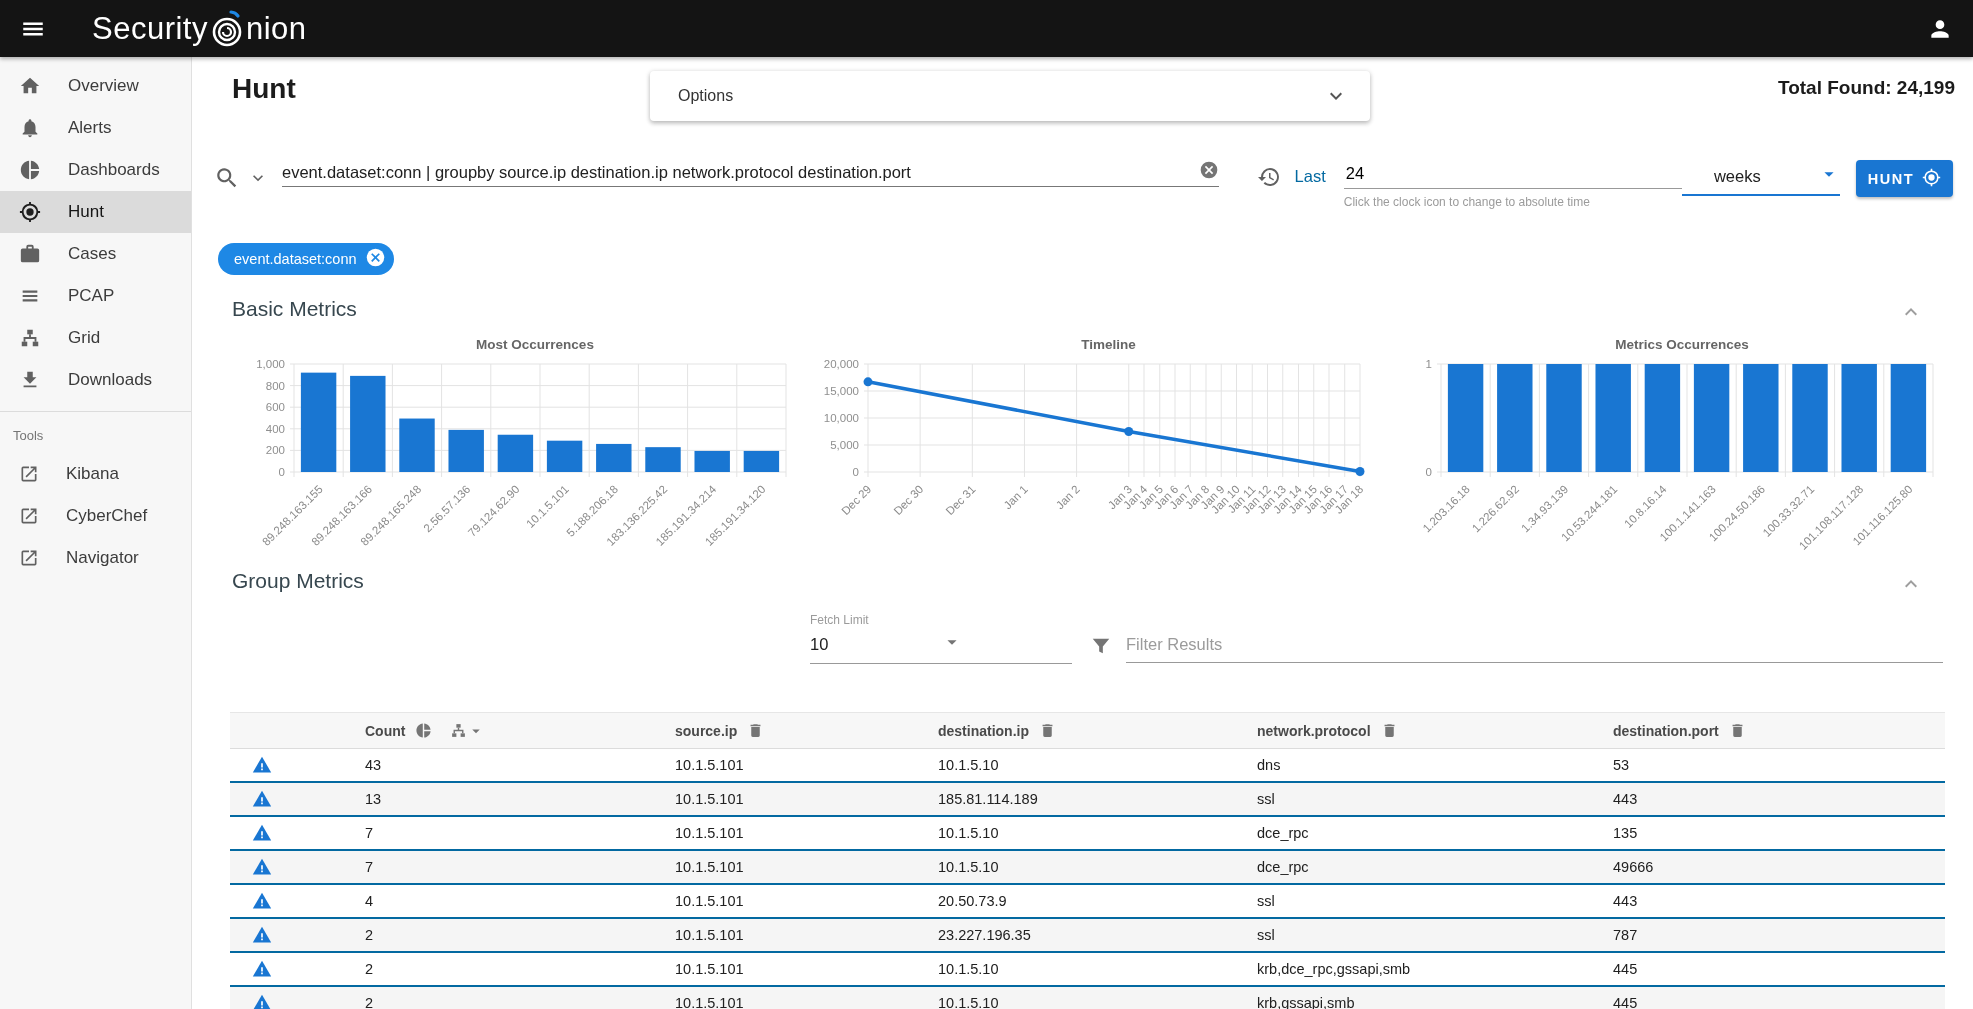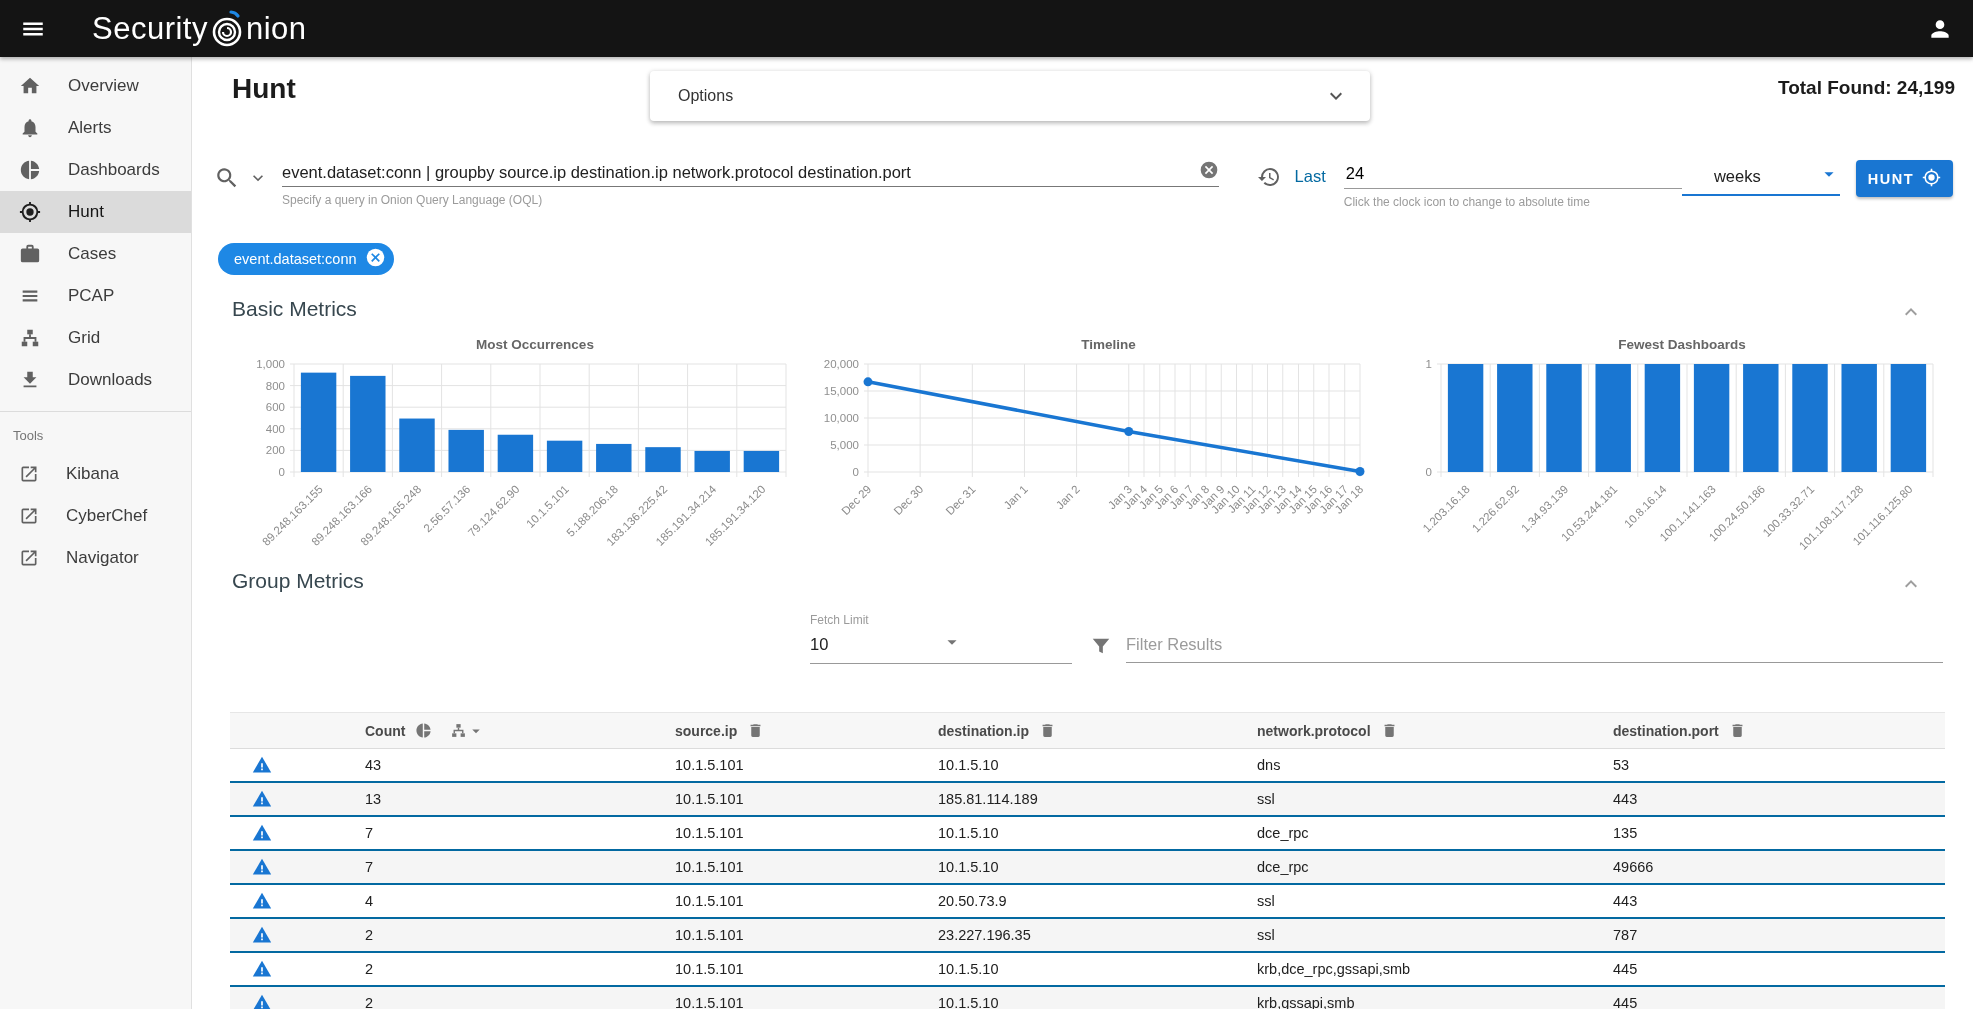--- a/index.html
+++ b/index.html
@@ -228,21 +228,20 @@
       <div class="query-field">
         <div class="query-line">
           <input type="text" value="event.dataset:conn | groupby source.ip destination.ip network.protocol destination.port" style="">
           <span class="clear-btn">
               <svg viewBox="0 0 24 24" width="20" height="20">
                 <circle cx="12" cy="12" r="10" fill="#757575"></circle>
                 <path fill="#fff" d="M15.6 7 12 10.6 8.4 7 7 8.4 10.6 12 7 15.6 8.4 17l3.6-3.6 3.6 3.6 1.4-1.4L13.4 12 17 8.4z"></path>
               </svg>
             </span>
         </div>
-        <div class="field-helper">Specify a query in Onion Query Language (OQL)</div>
       </div>
       <span class="hist-icon">
           <svg viewBox="0 0 24 24" width="24" height="24" style="fill: rgb(97, 97, 97);">
             <path d="M13 3a9 9 0 0 0-9 9H1l3.9 3.9.1.1L9 12H6a7 7 0 1 1 2 4.9l-1.4 1.5A9 9 0 1 0 13 3z"></path>
             <path d="M12 8v5l4.3 2.5.7-1.2-3.5-2.1V8z"></path>
           </svg>
         </span>
       <span class="last-label">Last</span>
       <div class="time-field">
         <div class="tline">
@@ -385,21 +384,21 @@
             <text x="465.504" y="138" text-anchor="end" fill="#8a8a8a" font-size="11.5" font-family="Liberation Sans, sans-serif" transform="rotate(-45 465.504 138)">Jan 12</text>
             <text x="480.756" y="138" text-anchor="end" fill="#8a8a8a" font-size="11.5" font-family="Liberation Sans, sans-serif" transform="rotate(-45 480.756 138)">Jan 13</text>
             <text x="496.5" y="138" text-anchor="end" fill="#8a8a8a" font-size="11.5" font-family="Liberation Sans, sans-serif" transform="rotate(-45 496.5 138)">Jan 14</text>
             <text x="511.752" y="138" text-anchor="end" fill="#8a8a8a" font-size="11.5" font-family="Liberation Sans, sans-serif" transform="rotate(-45 511.752 138)">Jan 15</text>
             <text x="527.004" y="138" text-anchor="end" fill="#8a8a8a" font-size="11.5" font-family="Liberation Sans, sans-serif" transform="rotate(-45 527.004 138)">Jan 16</text>
             <text x="542.748" y="138" text-anchor="end" fill="#8a8a8a" font-size="11.5" font-family="Liberation Sans, sans-serif" transform="rotate(-45 542.748 138)">Jan 17</text>
             <text x="558" y="138" text-anchor="end" fill="#8a8a8a" font-size="11.5" font-family="Liberation Sans, sans-serif" transform="rotate(-45 558 138)">Jan 18</text>
           </svg>
       </div>
       <div class="chart">
-        <div class="chart-title">Fewest Dashboards</div>
+        <div class="chart-title">Metrics Occurrences</div>
         <svg id="chart-2" width="566" height="208" viewBox="0 0 566 208">
             <line x1="62" y1="12" x2="62" y2="125" stroke="#e3e3e3" stroke-width="1"></line>
             <line x1="111.2" y1="12" x2="111.2" y2="125" stroke="#e3e3e3" stroke-width="1"></line>
             <line x1="160.4" y1="12" x2="160.4" y2="125" stroke="#e3e3e3" stroke-width="1"></line>
             <line x1="209.60000000000002" y1="12" x2="209.60000000000002" y2="125" stroke="#e3e3e3" stroke-width="1"></line>
             <line x1="258.8" y1="12" x2="258.8" y2="125" stroke="#e3e3e3" stroke-width="1"></line>
             <line x1="308" y1="12" x2="308" y2="125" stroke="#e3e3e3" stroke-width="1"></line>
             <line x1="357.20000000000005" y1="12" x2="357.20000000000005" y2="125" stroke="#e3e3e3" stroke-width="1"></line>
             <line x1="406.40000000000003" y1="12" x2="406.40000000000003" y2="125" stroke="#e3e3e3" stroke-width="1"></line>
             <line x1="455.6" y1="12" x2="455.6" y2="125" stroke="#e3e3e3" stroke-width="1"></line>

